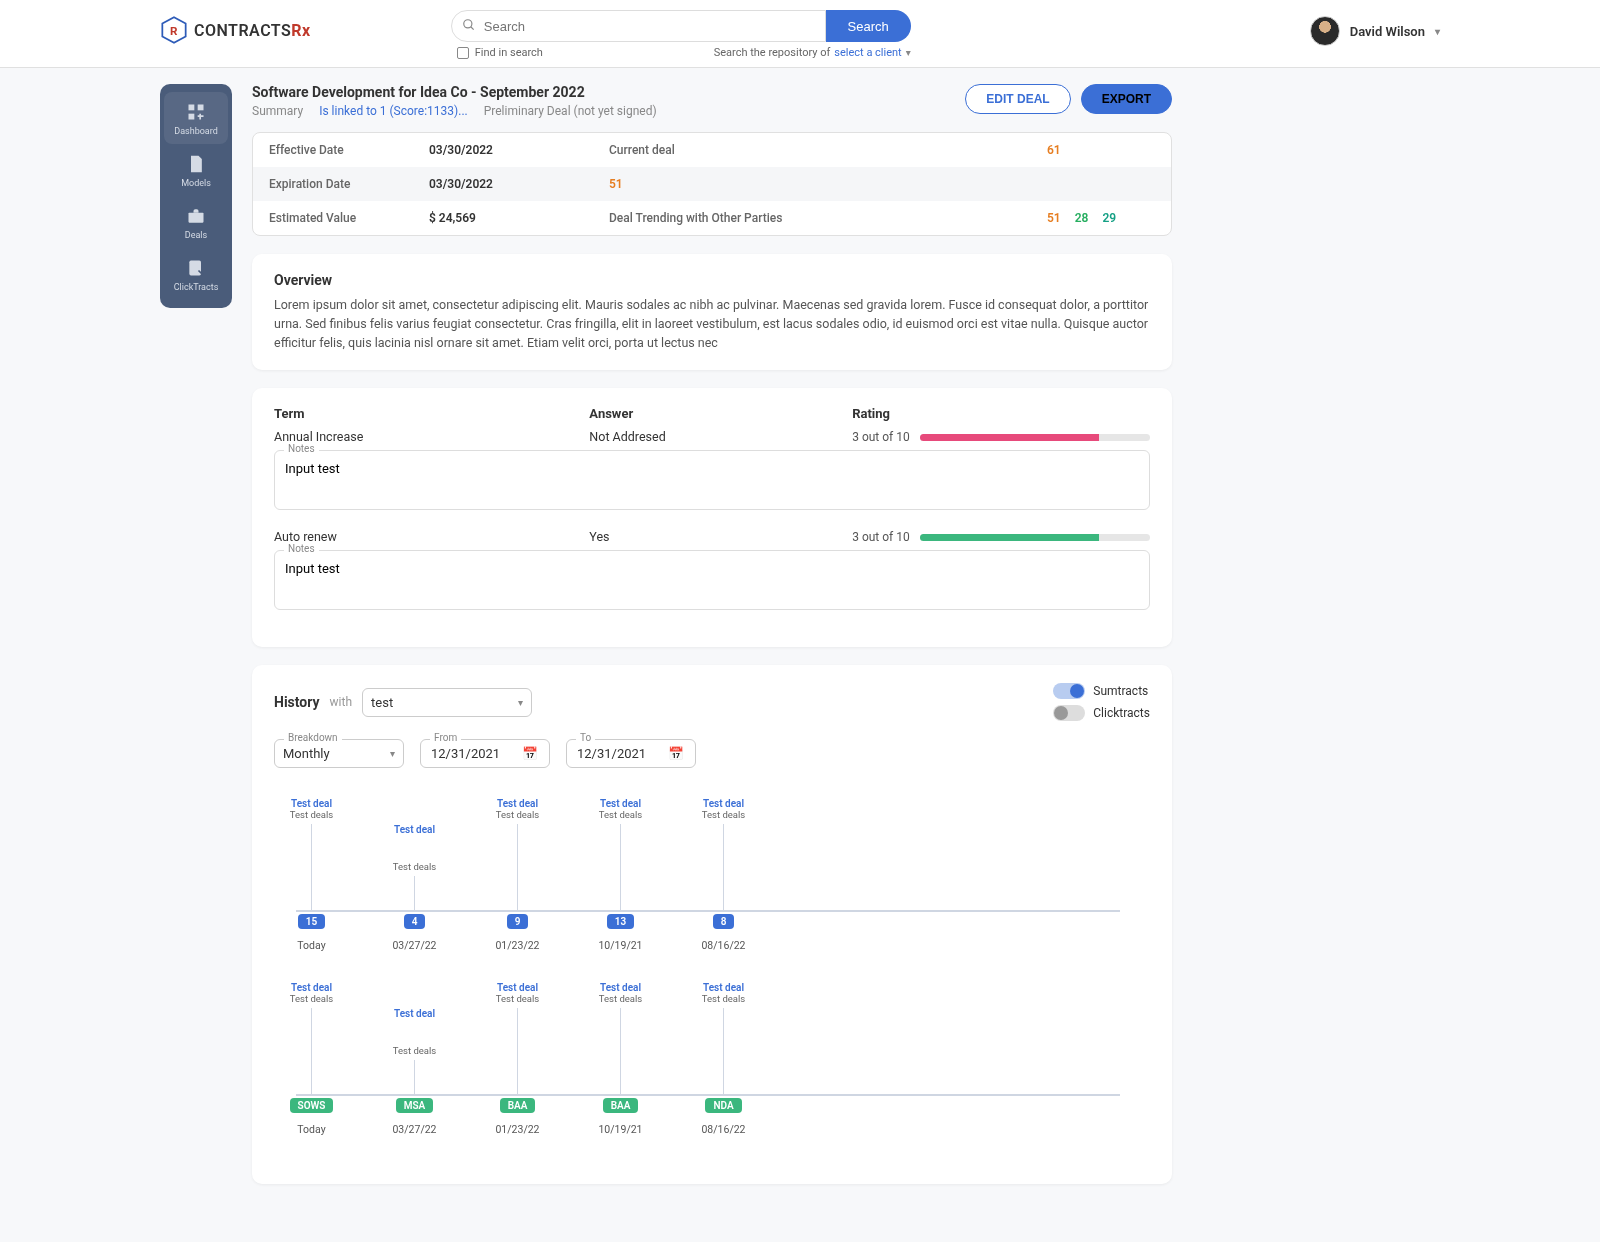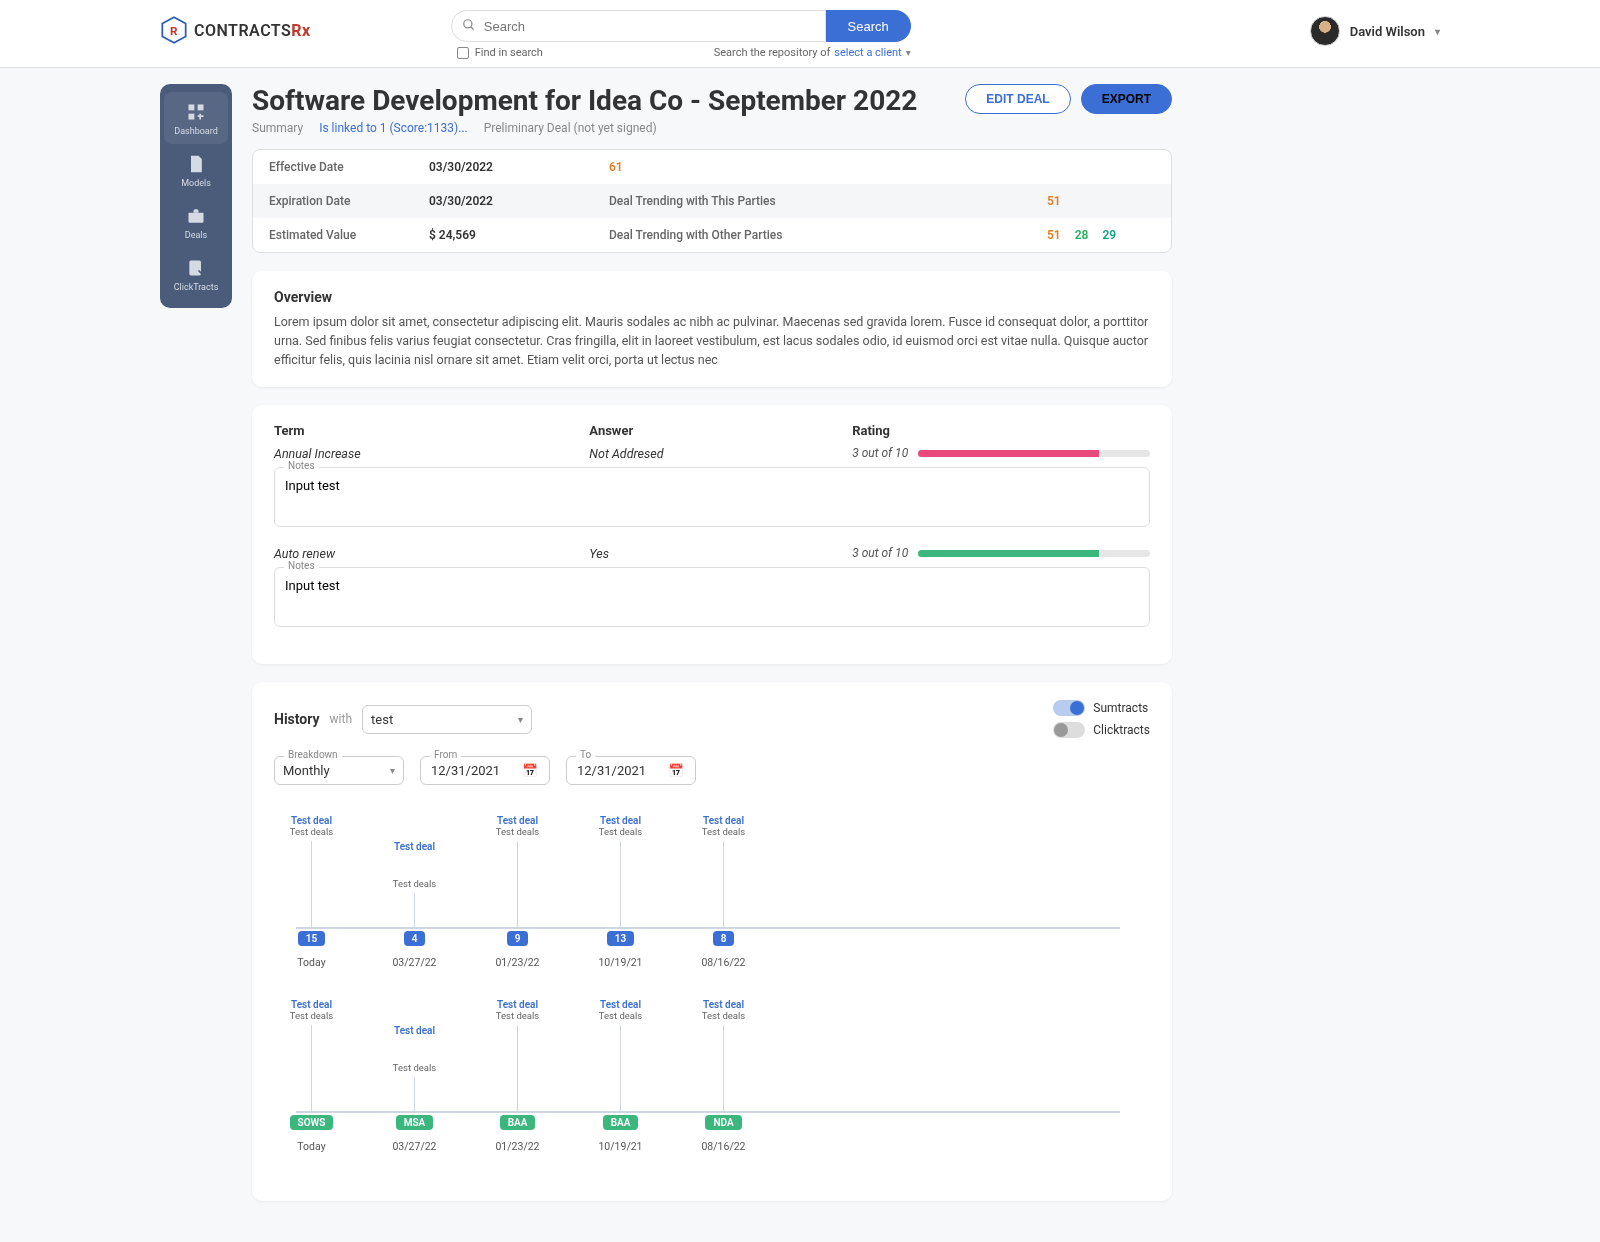--- a/index.html
+++ b/index.html
@@ -136,21 +136,21 @@
   }
   .side-item.active { background: rgba(255,255,255,0.08); border-radius: 8px; margin: 0 4px; }
   .side-ico { display:block; margin: 0 auto 4px; width:20px; height:20px; }
   .main { flex: 1; max-width: 920px; }
   .page-head {
     display: flex;
     justify-content: space-between;
     align-items: flex-start;
     margin-bottom: 8px;
   }
-  .page-title { font-size: 28px; font-weight: 700; margin: 0 0 4px 0; }
+  .page-title { font-size: 14px; font-weight: 700; margin: 0 0 4px 0; }
   .page-sub { font-size: 12px; color: var(--muted); display:flex; gap:16px; align-items:center; }
   .page-sub .link { color: var(--blue); cursor:pointer;}
   .head-btns { display:flex; gap:10px; }
   .btn {
     border-radius: 16px;
     padding: 7px 20px;
     font-size: 12px;
     font-weight: 600;
     cursor: pointer;
     border: 1px solid var(--blue);
@@ -183,21 +183,21 @@
     border-radius:10px;
     box-shadow: 0 1px 3px rgba(0,0,0,0.06);
     padding: 18px 22px;
     margin-top: 18px;
   }
   .card h3 { margin:0 0 8px 0; font-size:14px; }
   .overview-text { font-size:12.5px; color:#555; line-height:1.5; }
   
   .term-head { display:flex; font-weight:700; font-size:13px; margin-bottom:8px;}
   .col-term{width:36%;} .col-ans{width:30%;} .col-rate{width:34%; display:flex; align-items:center; gap:10px;}
-  .term-row { display:flex; font-size:12.5px; margin-bottom:4px; align-items:flex-start;font-style:italic;}
+  .term-row { display:flex; font-size:12.5px; margin-bottom:4px; align-items:flex-end;}
   .rating-txt{font-size:12px; color:#555; white-space:nowrap;}
   .bar { flex:1; height:7px; background:#e6e6e6; border-radius:4px; overflow:hidden;}
   .bar > span{display:block; height:100%;}
   .notes-wrap{position:relative; margin:6px 0 16px;}
   .notes-lbl{position:absolute; top:-7px; left:10px; background:#fff; padding:0 4px; font-size:10px; color:#888;}
   .notes{ width:100%; border:1px solid #ddd; border-radius:6px; padding:10px; font-size:13px; height:60px; resize:none; font-family:inherit;}
   
   .hist-head{display:flex; align-items:center; gap:10px;}
   .hist-head h3{margin:0;}
   .with-lbl{color:#999; font-size:12px;}
@@ -332,28 +332,28 @@
       <div class="head-btns">
         <button class="btn btn-outline">EDIT DEAL</button>
         <button class="btn btn-fill">EXPORT</button>
       </div>
     </div>
 
     <div class="info-card" id="info-card">
         <div class="info-row">
     <div class="info-lbl">Effective Date</div>
     <div class="info-val">03/30/2022</div>
+    <div class="info-lbl2">Current deal</div>
     <div class="info-val2">
       <span class="num orange">61</span>
     </div>
         </div>
         <div class="info-row">
     <div class="info-lbl">Expiration Date</div>
     <div class="info-val">03/30/2022</div>
-    <div class="info-lbl2">Deal Trending with This Parties</div>
     <div class="info-val2">
       <span class="num orange">51</span>
     </div>
         </div>
         <div class="info-row">
     <div class="info-lbl">Estimated Value</div>
     <div class="info-val">$ 24,569</div>
     <div class="info-lbl2">Deal Trending with Other Parties</div>
     <div class="info-val2">
       <span class="num orange">51</span>

